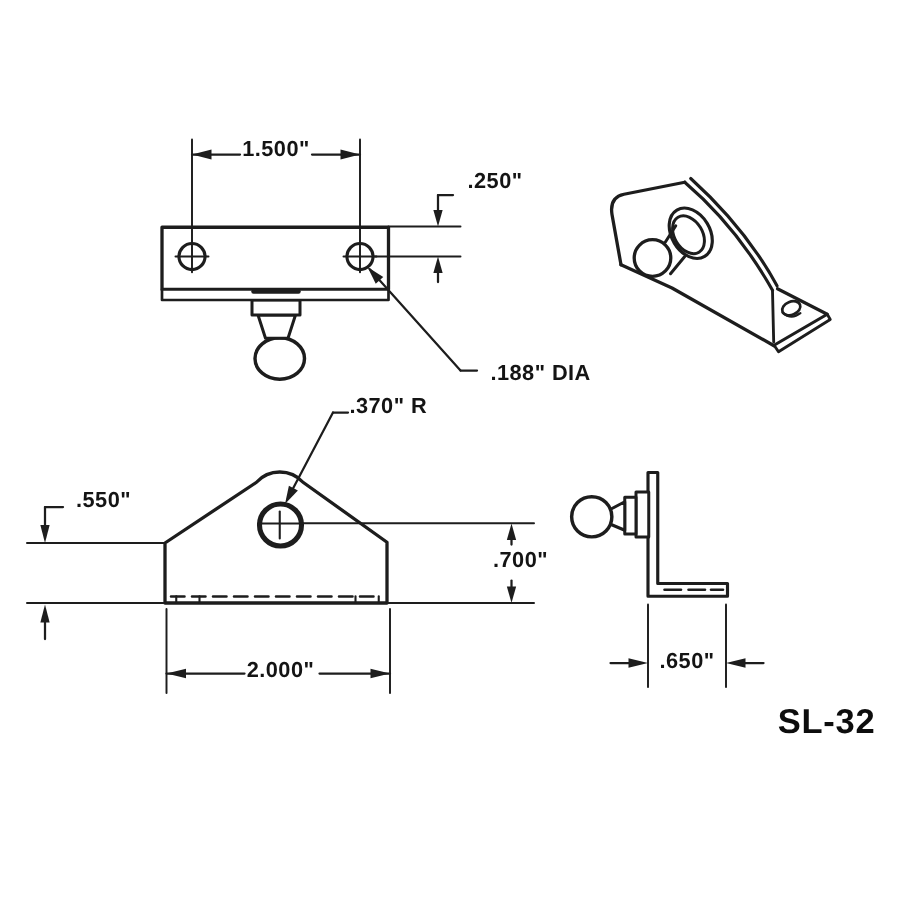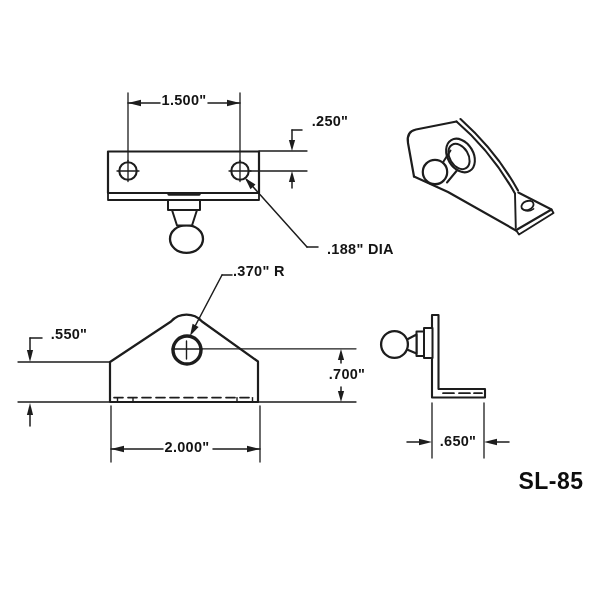--- a/index.html
+++ b/index.html
@@ -187,15 +187,15 @@
   <div class="dim-label left-anchor" style="left:233px; top:271px;">.370" R</div>
 
   <div class="dim-label" style="left:69px; top:334px;">.550"</div>
 
   <div class="dim-label" style="left:347px; top:374px;">.700"</div>
 
   <div class="dim-label" style="left:187px; top:447px;">2.000"</div>
 
   <div class="dim-label" style="left:458px; top:441px;">.650"</div>
 
-  <div class="part-num" style="left:551px; top:481px;">SL-85</div>
+  <div class="part-num" style="left:551px; top:481px;">SL-32</div>
 
 </div>
 
 </body></html>

